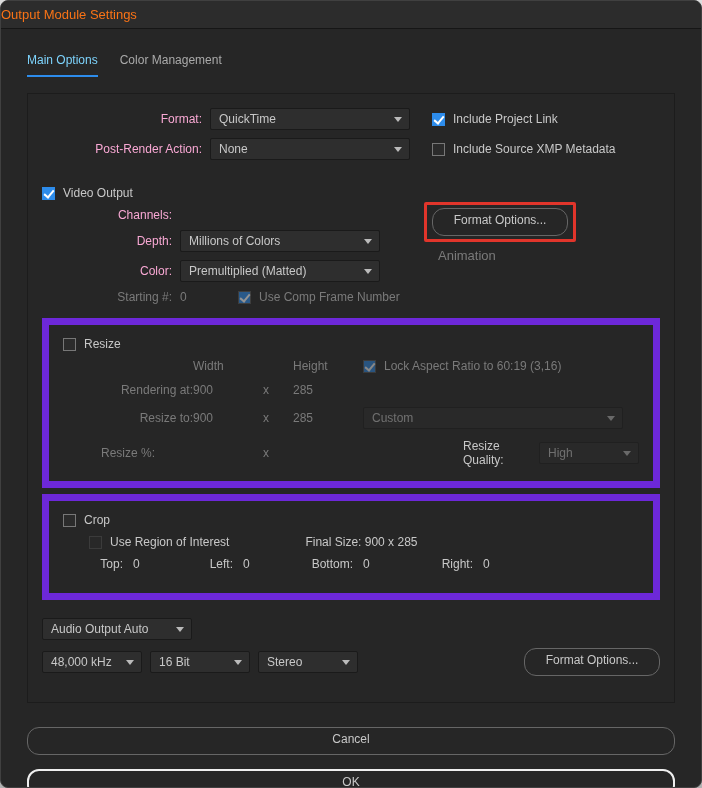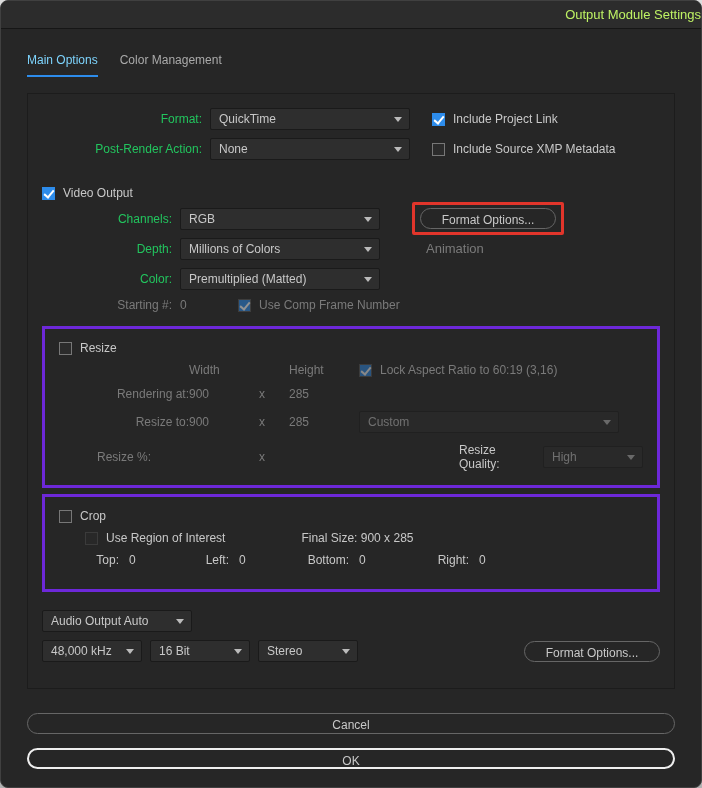--- a/index.html
+++ b/index.html
@@ -15,56 +15,56 @@
     --btn:#3a3a3a;
     --sel:#2e2e2e;
   }
   *{box-sizing:border-box;font-family:"Helvetica Neue",Arial,sans-serif;font-size:12px;color:var(--txt);}
   html,body{margin:0;padding:0;background:#f5f5f5;}
   .window{
     width:702px;height:788px;background:var(--panel);margin:0;
     border:1px solid #404040;border-radius:8px;box-shadow:0 20px 60px rgba(0,0,0,.7);
     display:flex;flex-direction:column;overflow:hidden;
   }
-  .titlebar{height:28px;line-height:28px;text-align:right;color:#bef264;background:#2c2c2c;border-bottom:1px solid #161616;font-size:13px;}
+  .titlebar{height:28px;line-height:28px;text-align:left;color:#f97316;background:#2c2c2c;border-bottom:1px solid #161616;font-size:13px;}
   .content{flex:1;padding:18px 26px 20px 26px;display:flex;flex-direction:column;}
   .tabs{display:flex;gap:22px;padding:2px 0 8px 0;}
   .tab{color:#aaa;padding:4px 0 8px 0;cursor:pointer;}
   .tab.active{color:#7dd3fc;border-bottom:2px solid var(--blue);}
   .panel{border:1px solid #1c1c1c;padding:14px 14px 18px 14px;margin-top:8px;}
   .row{display:flex;align-items:center;gap:8px;margin-bottom:8px;}
-  .lbl{text-align:right;color:#22c55e;}
+  .lbl{text-align:right;color:#f9a8d4;}
   .lbl.w1{width:160px;}
   .lbl.w2{width:130px;}
   .sel{
     background:var(--sel);border:1px solid #1a1a1a;height:22px;line-height:20px;
     padding:0 22px 0 8px;position:relative;min-width:100px;border-radius:2px;cursor:pointer;
   }
   .sel::after{
     content:"";position:absolute;right:7px;top:8px;width:0;height:0;
     border-left:4px solid transparent;border-right:4px solid transparent;border-top:5px solid #bbb;
   }
   .chk{width:13px;height:13px;border:1px solid #777;background:#2b2b2b;display:inline-block;position:relative;flex:0 0 13px;cursor:pointer;}
   .chk.on{background:var(--blue);border-color:var(--blue);}
   .chk.on::after{
     content:"";position:absolute;left:3px;top:0px;width:4px;height:8px;border:solid #fff;
     border-width:0 2px 2px 0;transform:rotate(40deg);
   }
   .chk.dim{border-color:#555;}
   .btn{
-    height:21px;line-height:22px;padding:0 18px;border:1px solid #666;border-radius:12px;
+    height:28px;line-height:22px;padding:0 18px;border:1px solid #666;border-radius:12px;
     background:transparent;color:#ccc;cursor:pointer;text-align:center;display:inline-block;
   }
   .btn.primary{border:2px solid #eee;color:#eee;font-weight:500;}
   .hl{position:relative;}
   .hl::before{
     content:"";position:absolute;inset:-6px -8px;border:3px solid #e1352b;border-radius:2px;pointer-events:none;
   }
   .dim{color:var(--txt-dim);}
-  .sub{border:3px solid #6d28d9;margin-top:6px;padding:12px 14px 14px 14px;}
+  .sub{border:7px solid #6d28d9;margin-top:6px;padding:12px 14px 14px 14px;}
   .grid{display:grid;grid-template-columns:130px 70px 30px 70px 1fr;align-items:center;row-gap:10px;}
   .grid .h{color:var(--txt-dim);}
   .small{font-size:13px;}
   .footer{margin-top:auto;display:flex;justify-content:flex-start;gap:14px;padding-top:24px;flex-direction:column;}
 </style>
 </head>
 <body>
 
 <div class="window">
   <div class="titlebar">Output Module Settings</div>
@@ -91,25 +91,24 @@
         <span class="chk"></span>
         <span>Include Source XMP Metadata</span>
       </div>
 
       <div style="height:18px"></div>
       <div class="row">
         <span class="chk on"></span>
         <span>Video Output</span>
       </div>
 
-      <div style="display:flex;gap:8px;align-items:flex-start;">
+      <div style="display:flex;gap:20px;align-items:flex-start;">
         <div style="flex:0 0 370px">
           <div class="row">
             <span class="lbl w2">Channels:</span>
-            <div class="sel" style="width:200px"><span>RGB</span></div>
           </div>
           <div class="row">
             <span class="lbl w2">Depth:</span>
             <div class="sel" style="width:200px"><span>Millions of Colors</span></div>
           </div>
           <div class="row">
             <span class="lbl w2">Color:</span>
             <div class="sel" style="width:200px"><span>Premultiplied (Matted)</span></div>
           </div>
           <div class="row">

